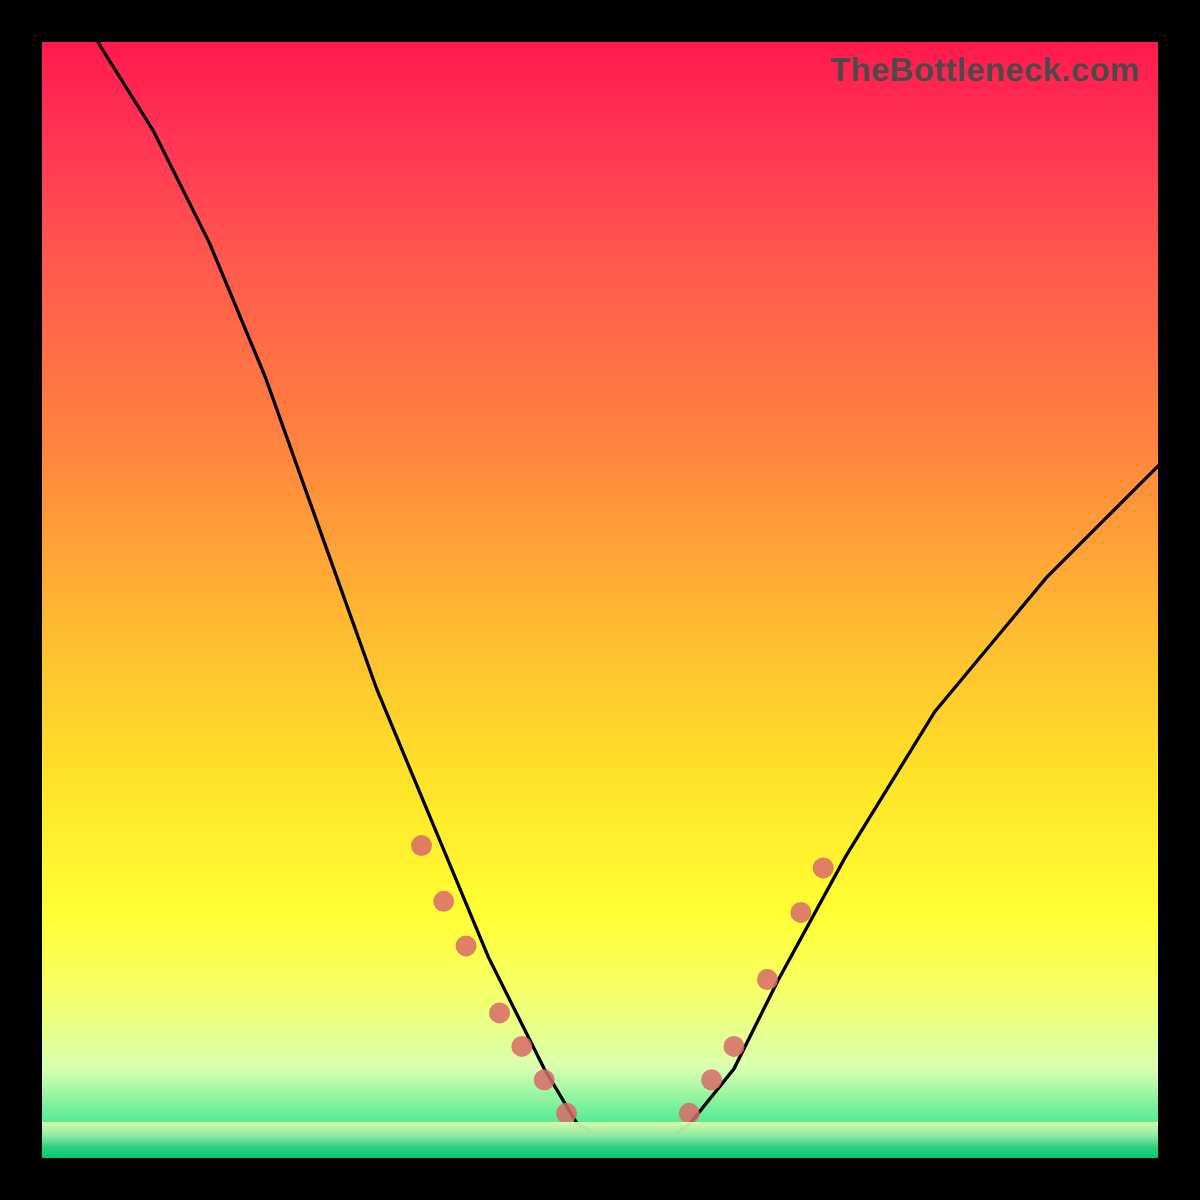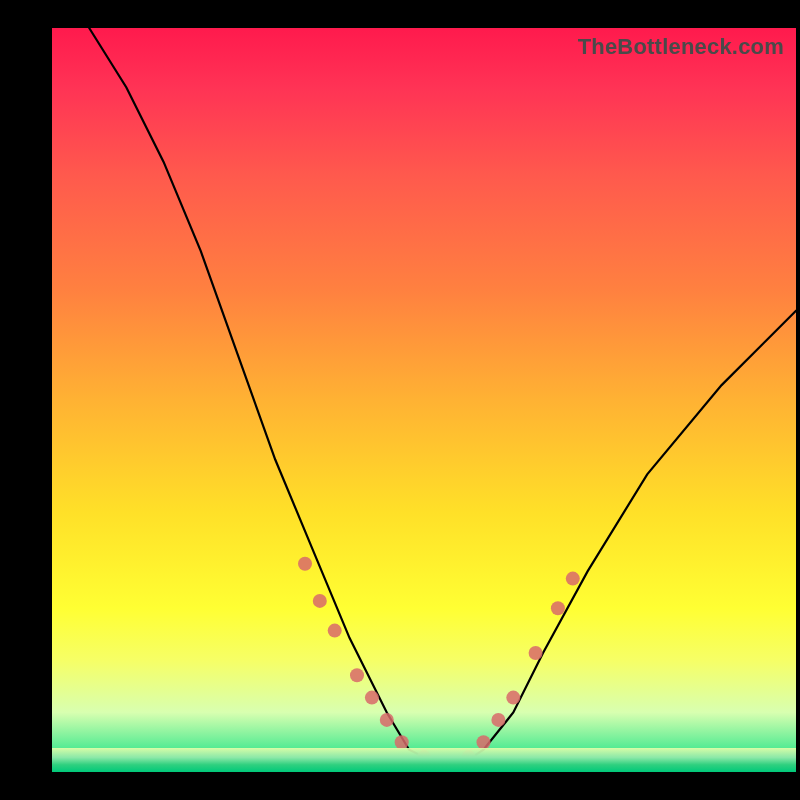--- a/index.html
+++ b/index.html
@@ -30,21 +30,20 @@
       #ff5a4d 20%,
       #ff8040 35%,
       #ffb233 50%,
       #ffe028 65%,
       #ffff33 78%,
       #f6ff66 85%,
       #d8ffb0 92%,
       #33e68c 98%,
       #00c97a 100%
     );
-    margin-left: 24px;
   }
   .watermark {
     position: absolute;
     top: 6px;
     right: 12px;
     color: #4a4a4a;
     font-size: 22px;
     font-weight: 600;
     letter-spacing: 0.2px;
   }

